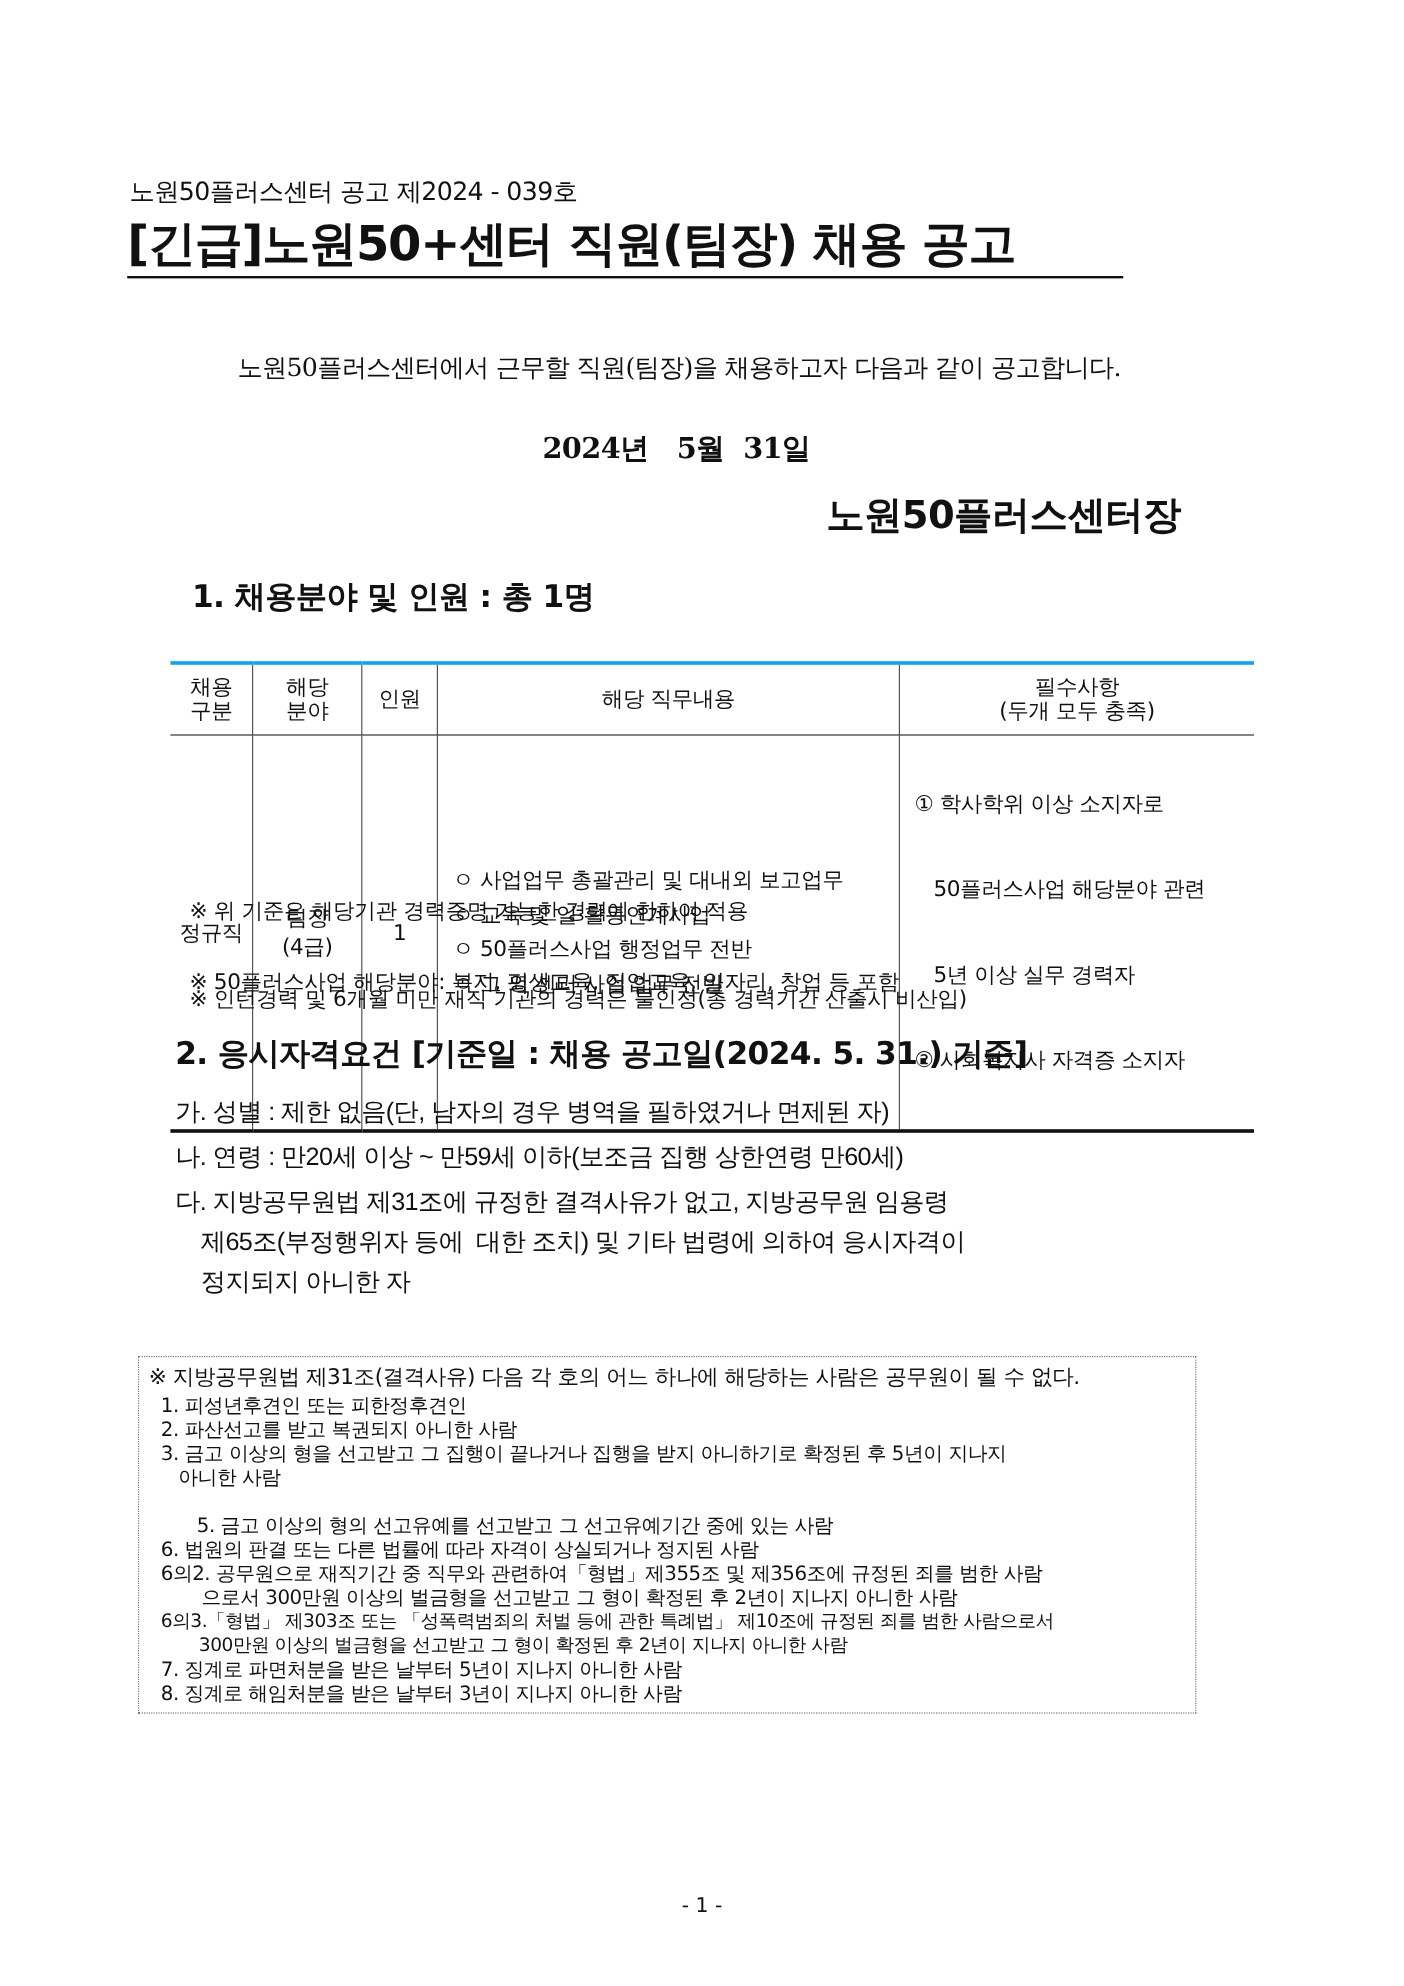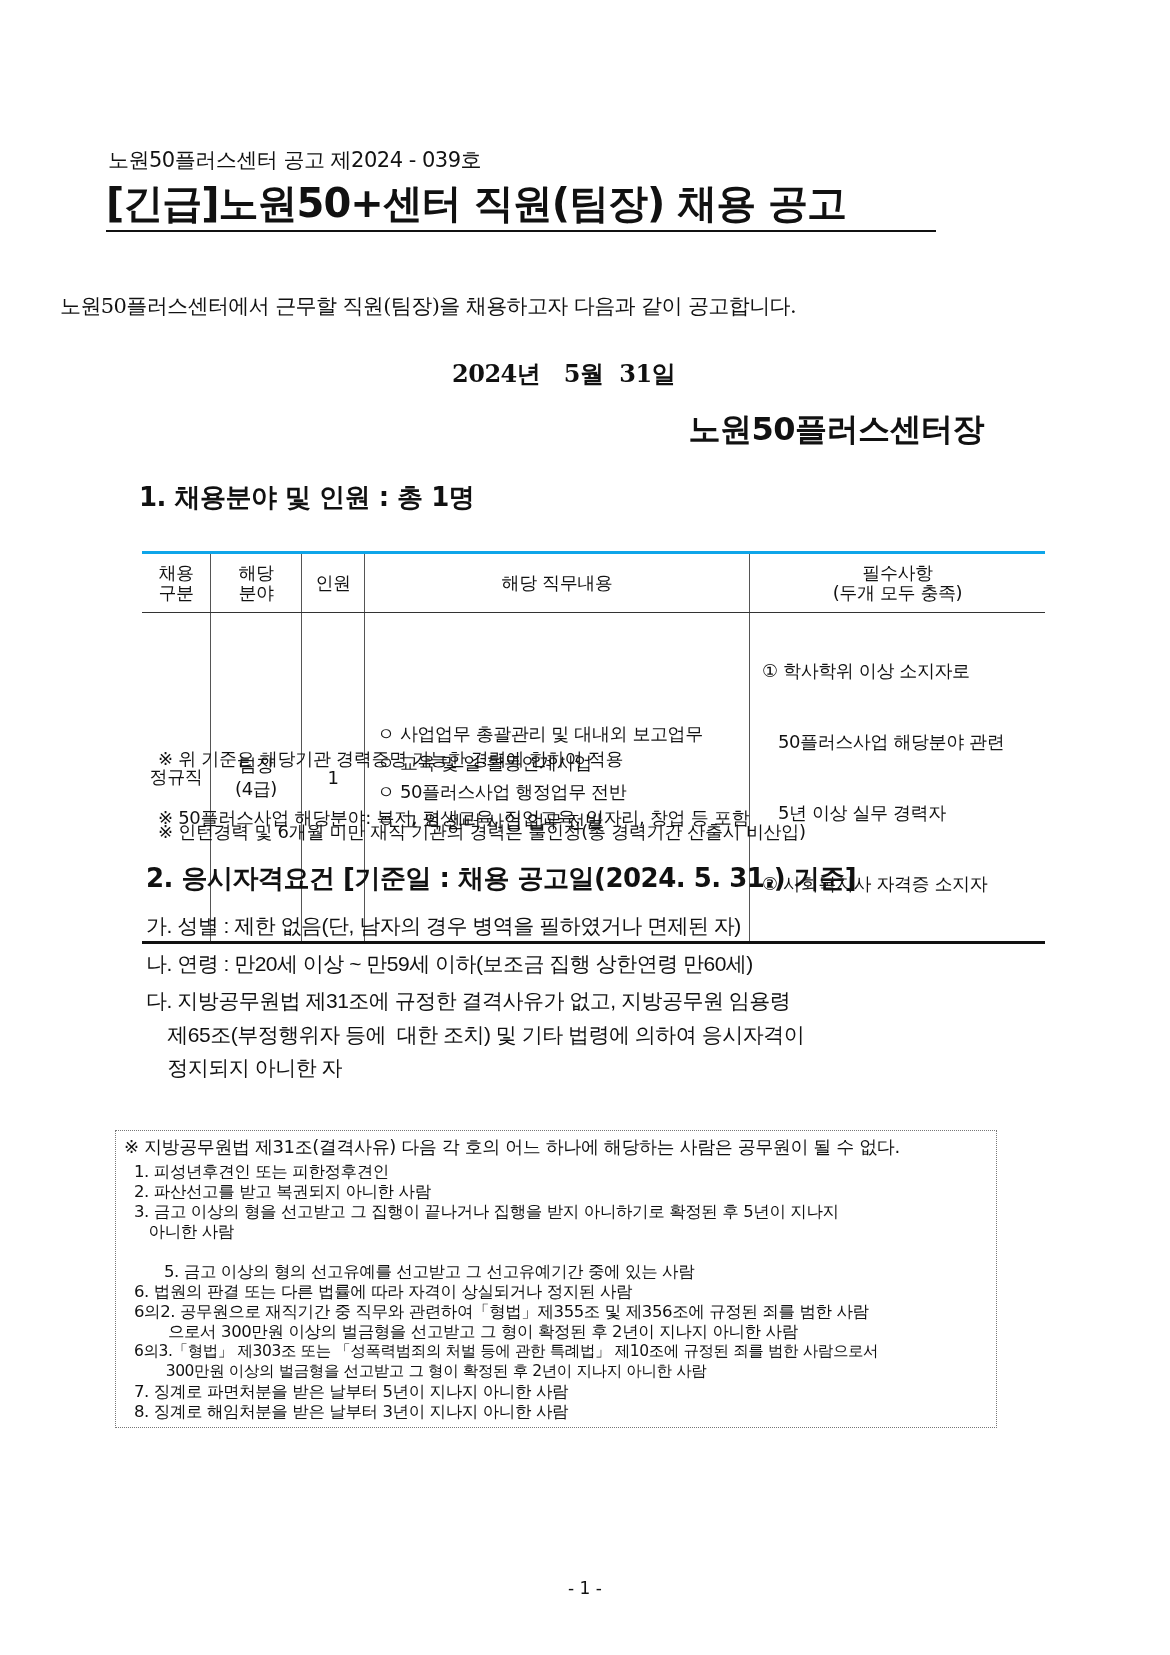--- a/index.html
+++ b/index.html
@@ -1,25 +1,25 @@
 <!DOCTYPE html>
 <html><head>
 <meta charset="utf-8">
 <style>
   html, body { margin:0; padding:0; background:#ffffff; }
   body { width:1170px; height:1655px; position:relative; overflow:hidden; color:#111; font-family:"DejaVu Sans", sans-serif; }
   .abs { position:absolute; white-space:nowrap; }
   .notice-no { left:108px; top:146px; font-size:21px; letter-spacing:-0.5px; }
   .title { left:106px; top:176px; font-size:40px; font-weight:bold; letter-spacing:-1px; }
   .title-rule { left:106px; top:230px; width:830px; height:2px; background:#111; }
-  .intro { left:0; width:1072px; top:292px; font-family:"DejaVu Serif", serif; font-size:21px; letter-spacing:-0.6px; padding-left:60px; box-sizing:border-box; }
+  .intro { left:0; width:1072px; top:292px; text-align:center; font-family:"DejaVu Serif", serif; font-size:21px; letter-spacing:-0.6px; padding-left:60px; box-sizing:border-box; }
   .date { left:452px; top:358px; font-family:"DejaVu Serif", serif; font-size:24px; font-weight:bold; letter-spacing:-0.5px; }
   .signer { right:186px; top:408px; font-size:32px; font-weight:bold; letter-spacing:-0.5px; }
   .sec { font-size:26px; font-weight:bold; letter-spacing:-0.5px; }
-  .sec1 { left:139px; top:480px; }
+  .sec1 { left:160px; top:480px; }
   .sec2 { left:146px; top:861px; }
   table.recruit { position:absolute; left:142px; top:551px; width:903px; border-collapse:collapse; font-size:18px; letter-spacing:-0.4px; }
   table.recruit th, table.recruit td { border-left:1.5px solid #555; border-right:1.5px solid #555; }
   table.recruit tr:first-child th { border-top:3px solid #0ea5e9; border-bottom:1.5px solid #333; height:56px; font-weight:normal; line-height:20px; text-align:center; }
   table.recruit th:first-child, table.recruit td:first-child { border-left:none; }
   table.recruit th:last-child, table.recruit td:last-child { border-right:none; }
   table.recruit tbody tr td { border-bottom:3px solid #111; vertical-align:middle; text-align:center; height:122px; }
   table.recruit td.list { text-align:left; padding-left:12px; }
   .list div { height:29px; line-height:29px; }
   .notes { left:158px; font-size:18px; letter-spacing:-0.3px; }

